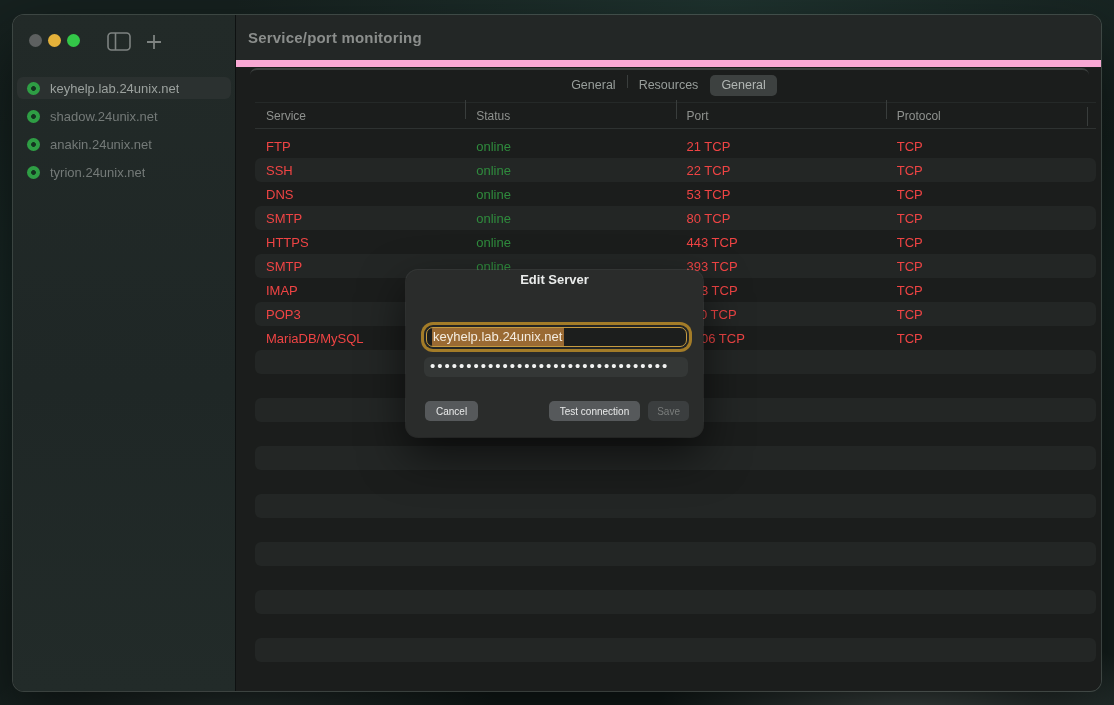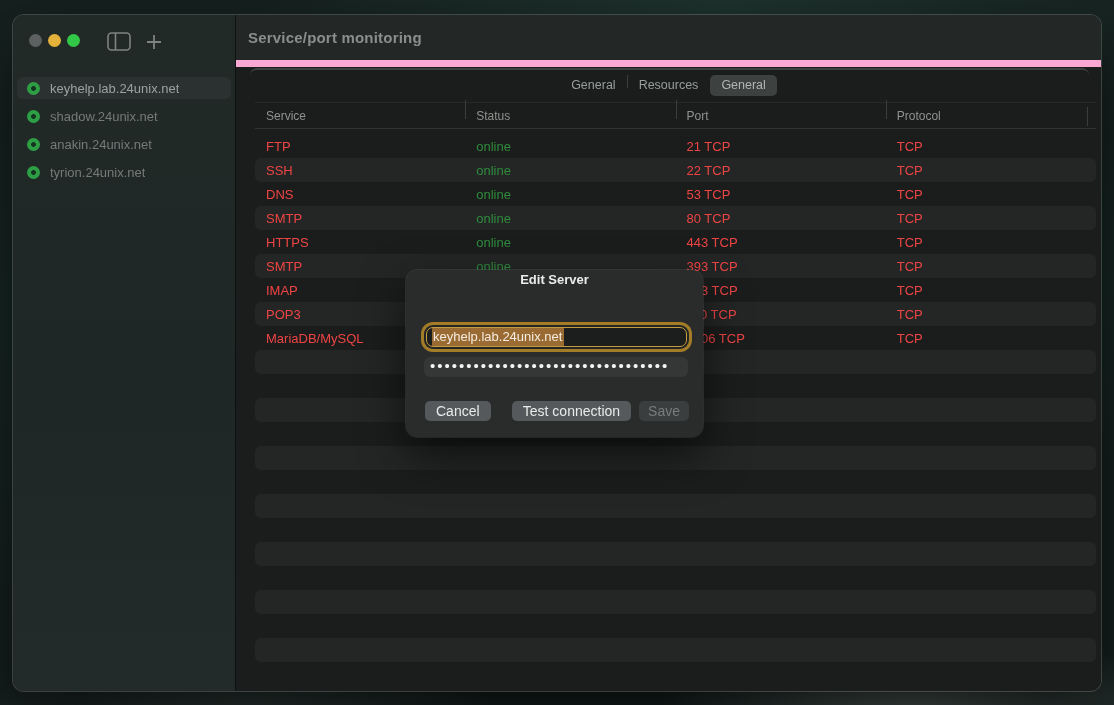--- a/index.html
+++ b/index.html
@@ -129,21 +129,21 @@
   }
   .field.pass .dots {
     font-size:15px; letter-spacing:2px; color:#f2f3f2; white-space:nowrap;
     line-height:20px; transform:translateY(-1px);
   }
   .modal-buttons {
     position:absolute; left:19px; right:14px; top:131px; height:20px;
     display:flex; align-items:center;
   }
   .btn {
-    height:20px; border:none; border-radius:5px; font-size:14px; line-height:19px;
+    height:20px; border:none; border-radius:5px; font-size:10px; line-height:19px;
     background:#56595b; color:#e9eaea; padding:0 11px; white-space:nowrap;
     font-family:inherit;
   }
   .btn.save { background:#3b3e3f; color:#797c7b; padding:0 9px; }
   .spacer { flex:1; }
   .gap8 { width:8px; flex:0 0 8px; }
 </style>
 </head>
 <body>
 

